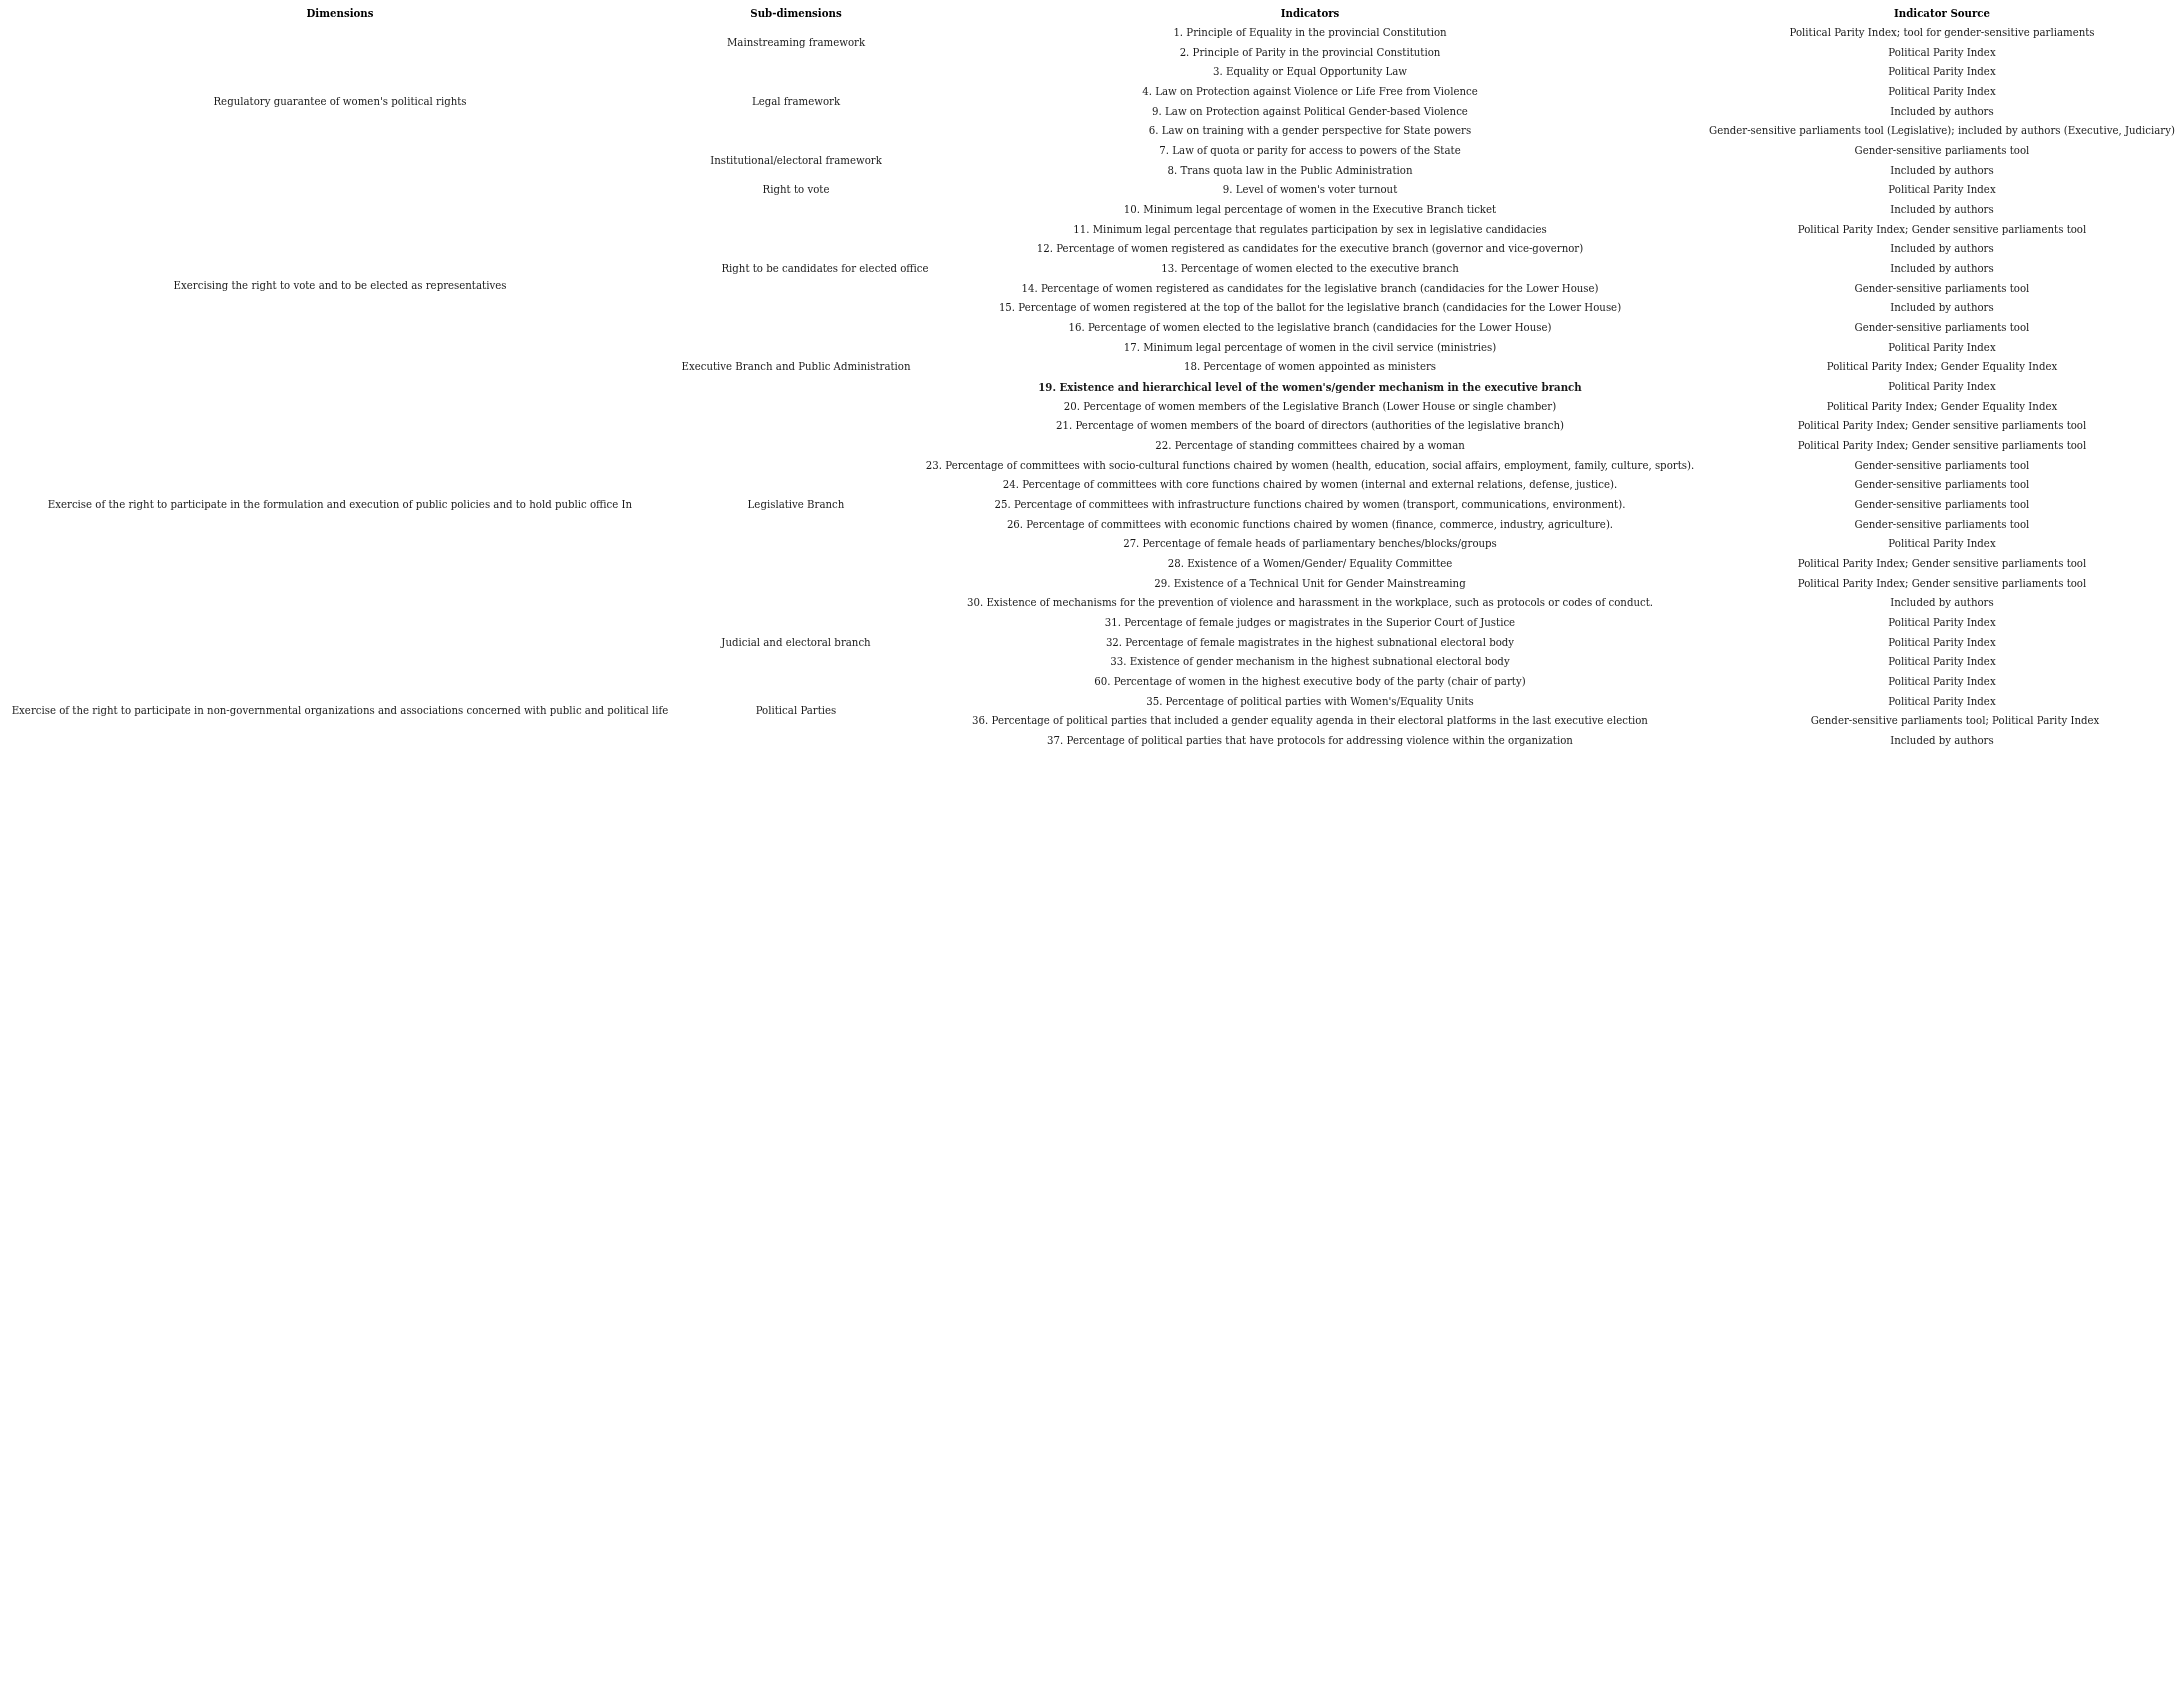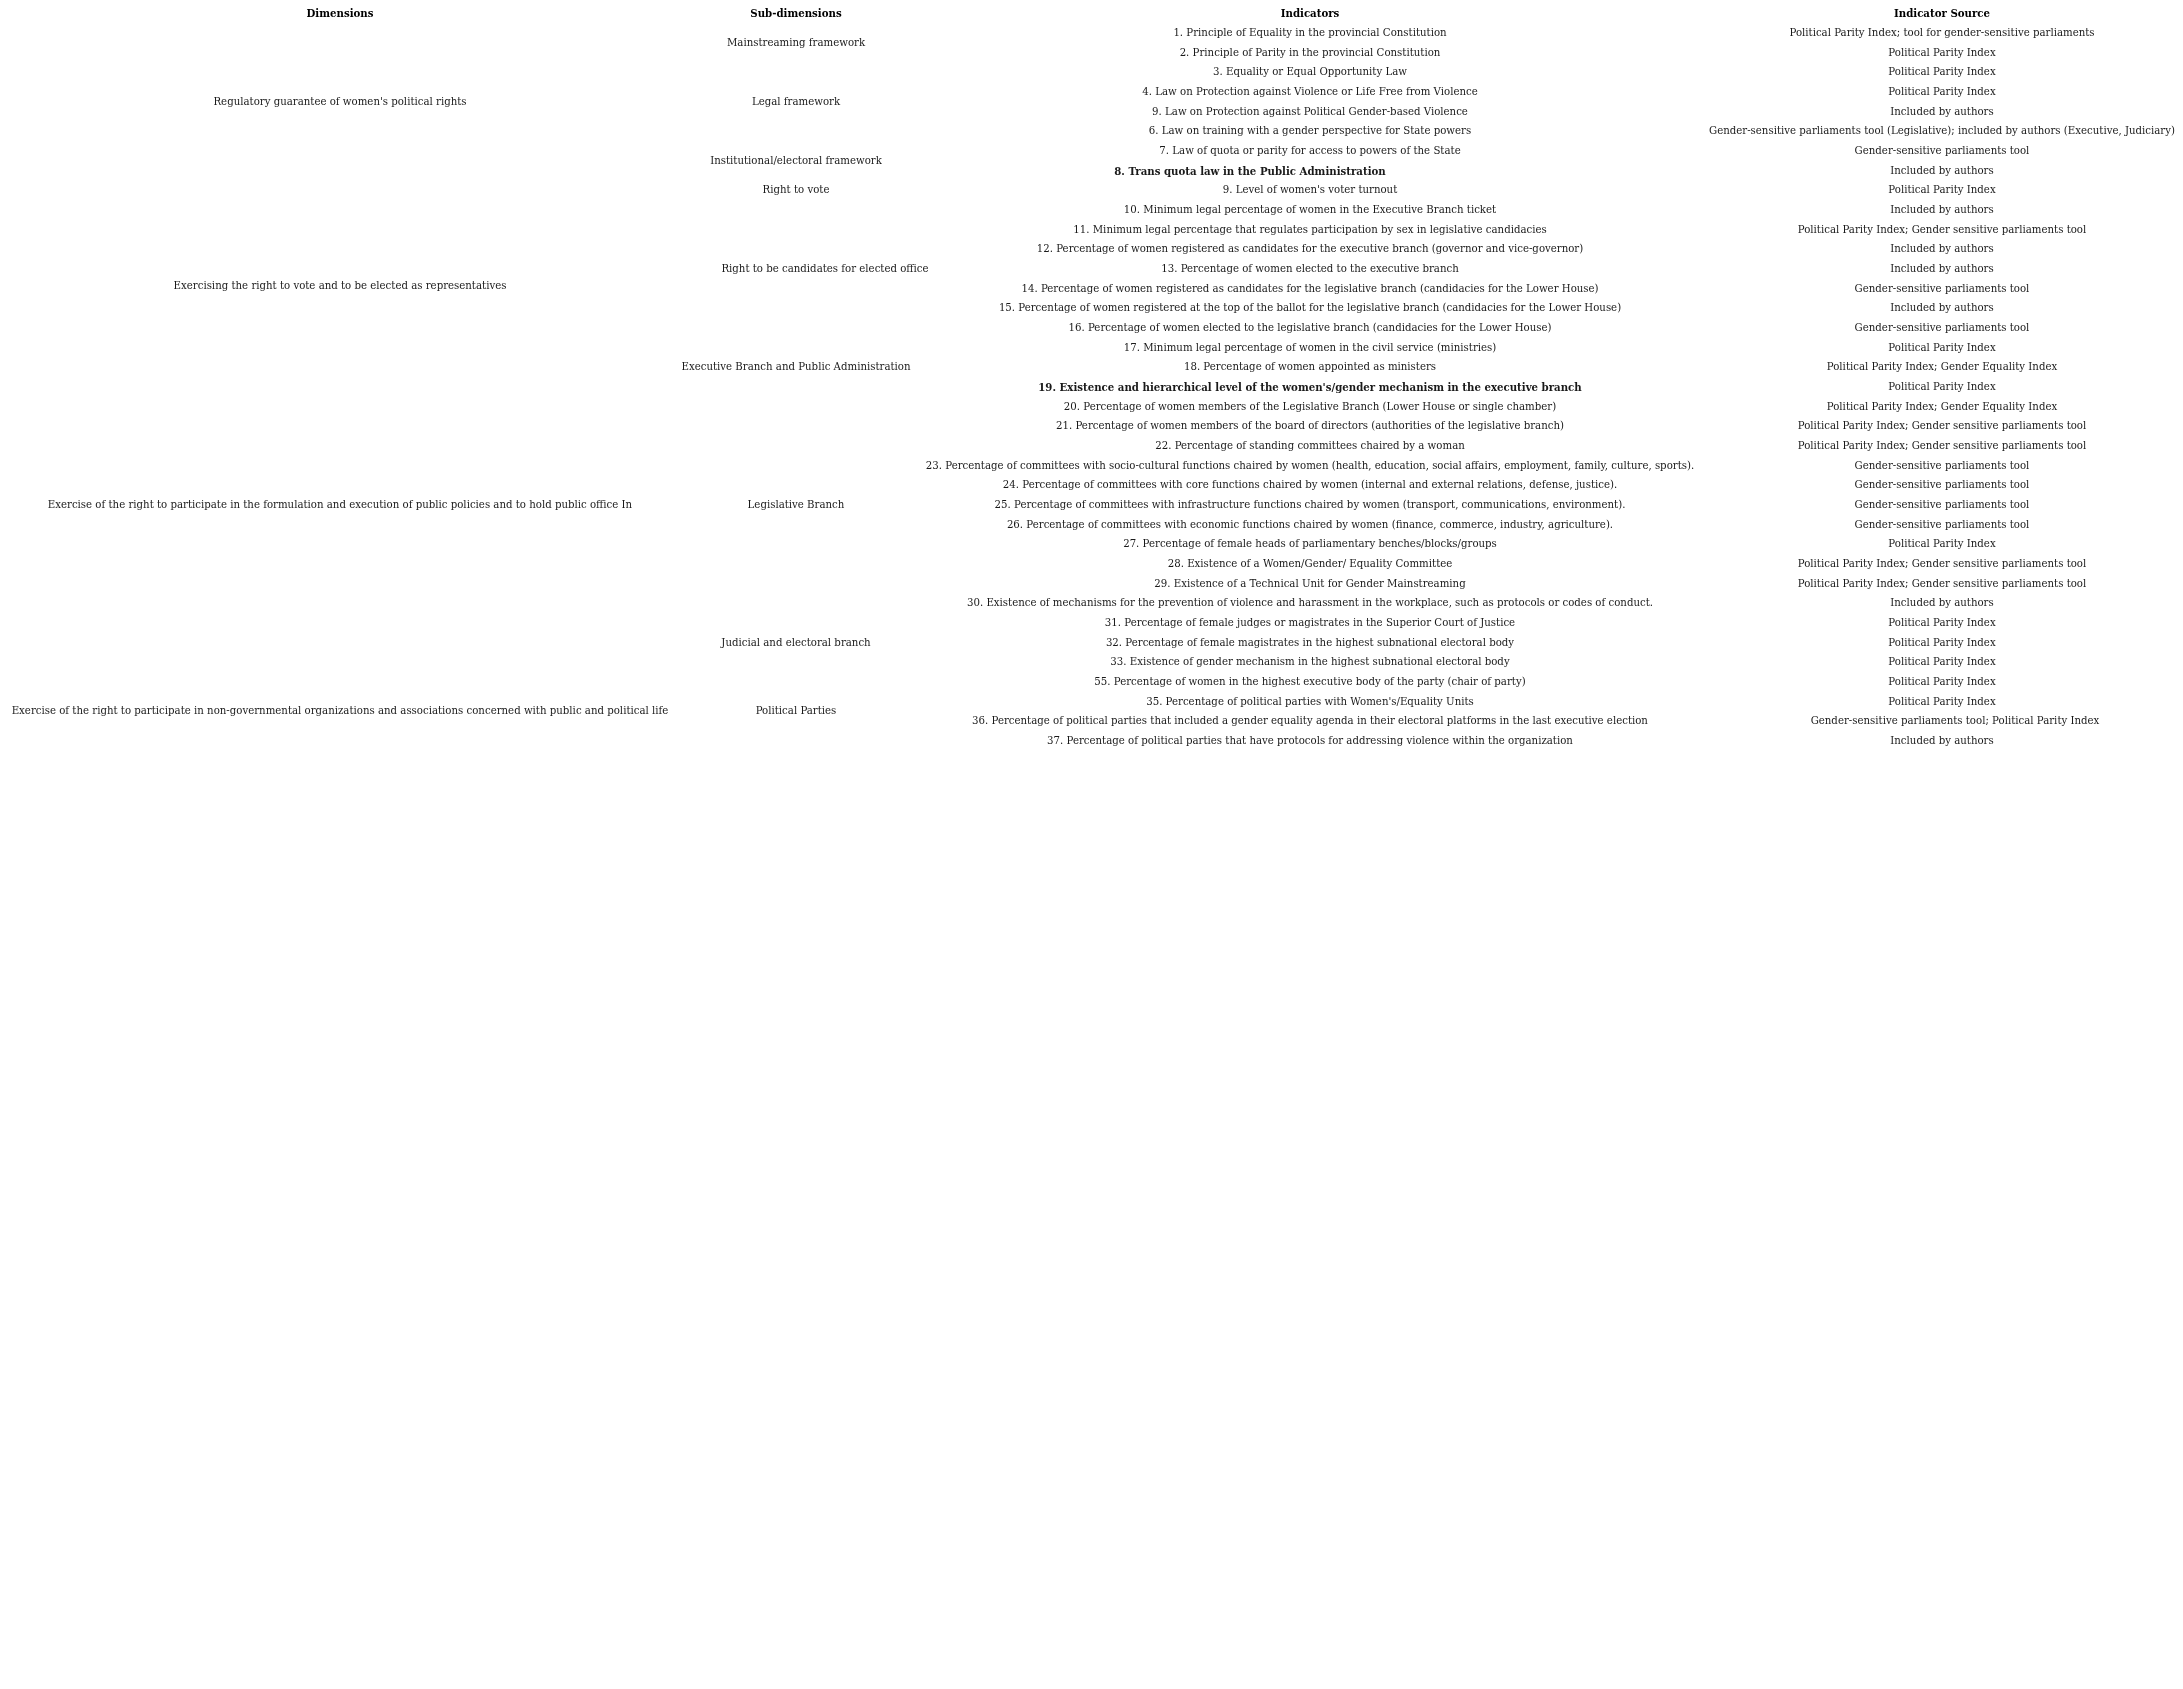--- a/index.html
+++ b/index.html
@@ -62,21 +62,21 @@
     <div class="cell" style="left: 1310px; top: 72px;">3. Equality or Equal Opportunity Law</div>
     <div class="cell" style="left: 1942px; top: 72px;">Political Parity Index</div>
     <div class="cell" style="left: 1310px; top: 92px;">4. Law on Protection against Violence or Life Free from Violence</div>
     <div class="cell" style="left: 1942px; top: 92px;">Political Parity Index</div>
     <div class="cell" style="left: 1310px; top: 112px;">9. Law on Protection against Political Gender-based Violence</div>
     <div class="cell" style="left: 1942px; top: 112px;">Included by authors</div>
     <div class="cell" style="left: 1310px; top: 131px;">6. Law on training with a gender perspective for State powers</div>
     <div class="cell" style="left: 1942px; top: 131px;">Gender-sensitive parliaments tool (Legislative); included by authors (Executive, Judiciary)</div>
     <div class="cell" style="left: 1310px; top: 151px;">7. Law of quota or parity for access to powers of the State</div>
     <div class="cell" style="left: 1942px; top: 151px;">Gender-sensitive parliaments tool</div>
-    <div class="cell" style="left: 1250px; top: 171px; font-weight: bold;">8. Trans quota law in the Public Administration</div>
+    <div class="cell" style="left: 1290px; top: 171px;">8. Trans quota law in the Public Administration</div>
     <div class="cell" style="left: 1942px; top: 171px;">Included by authors</div>
     <div class="cell" style="left: 1310px; top: 190px;">9. Level of women's voter turnout</div>
     <div class="cell" style="left: 1942px; top: 190px;">Political Parity Index</div>
     <div class="cell" style="left: 1310px; top: 210px;">10. Minimum legal percentage of women in the Executive Branch ticket</div>
     <div class="cell" style="left: 1942px; top: 210px;">Included by authors</div>
     <div class="cell" style="left: 1310px; top: 230px;">11. Minimum legal percentage that regulates participation by sex in legislative candidacies</div>
     <div class="cell" style="left: 1942px; top: 230px;">Political Parity Index; Gender sensitive parliaments tool</div>
     <div class="cell" style="left: 1310px; top: 249px;">12. Percentage of women registered as candidates for the executive branch (governor and vice-governor)</div>
     <div class="cell" style="left: 1942px; top: 249px;">Included by authors</div>
     <div class="cell" style="left: 1310px; top: 269px;">13. Percentage of women elected to the executive branch</div>
@@ -114,21 +114,21 @@
     <div class="cell" style="left: 1310px; top: 584px;">29. Existence of a Technical Unit for Gender Mainstreaming</div>
     <div class="cell" style="left: 1942px; top: 584px;">Political Parity Index; Gender sensitive parliaments tool</div>
     <div class="cell" style="left: 1310px; top: 603px;">30. Existence of mechanisms for the prevention of violence and harassment in the workplace, such as protocols or codes of conduct.</div>
     <div class="cell" style="left: 1942px; top: 603px;">Included by authors</div>
     <div class="cell" style="left: 1310px; top: 623px;">31. Percentage of female judges or magistrates in the Superior Court of Justice</div>
     <div class="cell" style="left: 1942px; top: 623px;">Political Parity Index</div>
     <div class="cell" style="left: 1310px; top: 643px;">32. Percentage of female magistrates in the highest subnational electoral body</div>
     <div class="cell" style="left: 1942px; top: 643px;">Political Parity Index</div>
     <div class="cell" style="left: 1310px; top: 662px;">33. Existence of gender mechanism in the highest subnational electoral body</div>
     <div class="cell" style="left: 1942px; top: 662px;">Political Parity Index</div>
-    <div class="cell" style="left: 1310px; top: 682px;">55. Percentage of women in the highest executive body of the party (chair of party)</div>
+    <div class="cell" style="left: 1310px; top: 682px;">60. Percentage of women in the highest executive body of the party (chair of party)</div>
     <div class="cell" style="left: 1942px; top: 682px;">Political Parity Index</div>
     <div class="cell" style="left: 1310px; top: 702px;">35. Percentage of political parties with Women's/Equality Units</div>
     <div class="cell" style="left: 1942px; top: 702px;">Political Parity Index</div>
     <div class="cell" style="left: 1310px; top: 721px;">36. Percentage of political parties that included a gender equality agenda in their electoral platforms in the last executive election</div>
     <div class="cell" style="left: 1942px; top: 721px; margin-left: 13px;">Gender-sensitive parliaments tool; Political Parity Index</div>
     <div class="cell" style="left: 1310px; top: 741px;">37. Percentage of political parties that have protocols for addressing violence within the organization</div>
     <div class="cell" style="left: 1942px; top: 741px;">Included by authors</div>
   </div>
 
 

